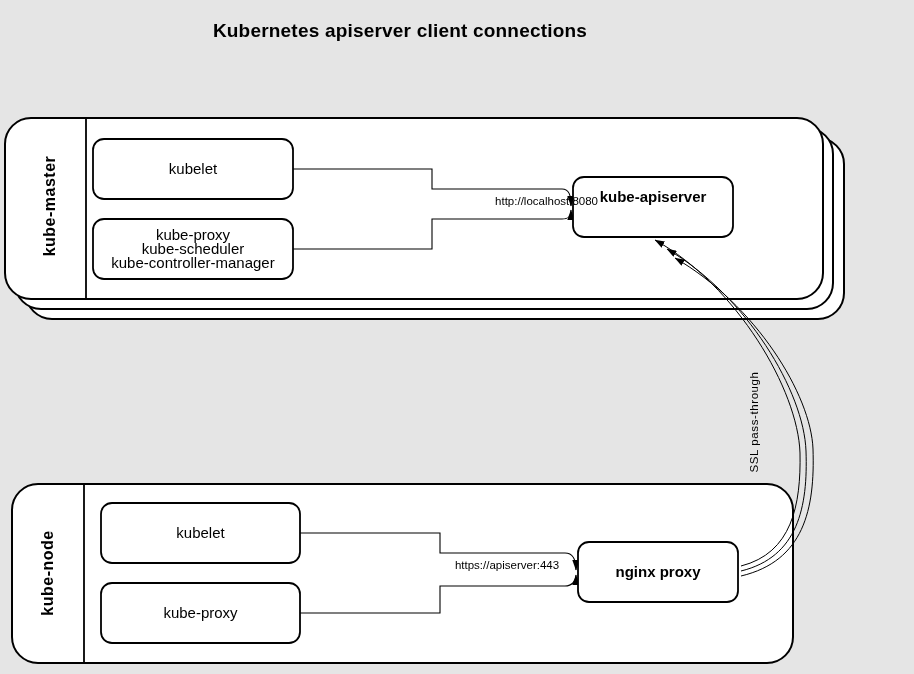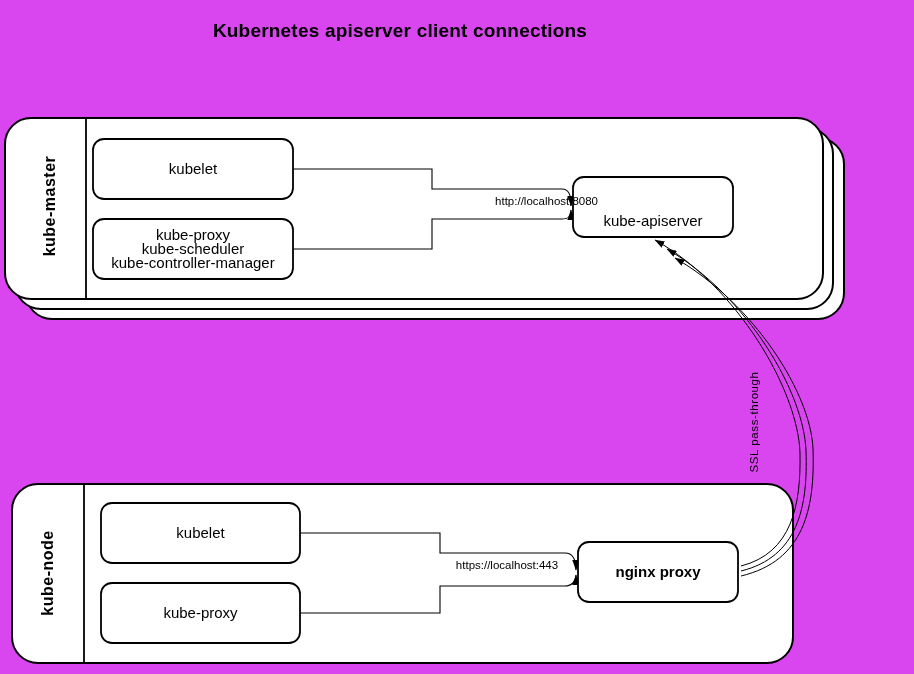--- a/index.html
+++ b/index.html
@@ -1,19 +1,19 @@
 <!DOCTYPE html>
 <html><head>
 <meta charset="utf-8">
 <style>
   html,body{margin:0;padding:0;background:#ffffff;}
   #canvas{
     position:relative;
     width:914px;height:674px;
-    background:#d946ef;
+    background:#e5e5e5;
     font-family:"Liberation Sans","DejaVu Sans",sans-serif;
     color:#000;
     overflow:hidden;
   }
   #diagram-svg{position:absolute;left:0;top:0;}
   .abs{position:absolute;}
   .page-title{
     left:100px;top:20px;width:600px;
     text-align:center;
     font-size:19px;font-weight:bold;
@@ -86,29 +86,29 @@
   <div class="abs group-label" style="left:50px;top:206px;">kube-master</div>
 
   <div class="abs box-label" style="left:93px;top:139px;width:200px;height:60px;">kubelet</div>
 
   <div class="abs box-label" style="left:93px;top:219px;width:200px;height:60px;">
     <span>kube-proxy</span>
     <span>kube-scheduler</span>
     <span>kube-controller-manager</span>
   </div>
 
-  <div class="abs box-label" style="left:573px;top:191px;width:160px;height:60px;">kube-apiserver</div>
+  <div class="abs box-label" style="left:573px;top:167px;width:160px;height:60px;font-weight:bold;">kube-apiserver</div>
 
   <div class="abs edge-label" style="left:398px;top:195px;width:200px;text-align:right;">http://localhost:8080</div>
 
   <div class="abs group-label" style="left:48px;top:573px;">kube-node</div>
 
   <div class="abs box-label" style="left:101px;top:503px;width:199px;height:60px;">kubelet</div>
 
   <div class="abs box-label" style="left:101px;top:583px;width:199px;height:60px;">kube-proxy</div>
 
   <div class="abs box-label" style="left:578px;top:542px;width:160px;height:60px;font-weight:bold;">nginx proxy</div>
 
-  <div class="abs edge-label" style="left:407px;top:559px;width:200px;">https://localhost:443</div>
+  <div class="abs edge-label" style="left:407px;top:559px;width:200px;">https://apiserver:443</div>
 
   <div class="abs rot-label" style="left:754px;top:422px;">SSL pass-through</div>
 
 </div>
 
 </body></html>

